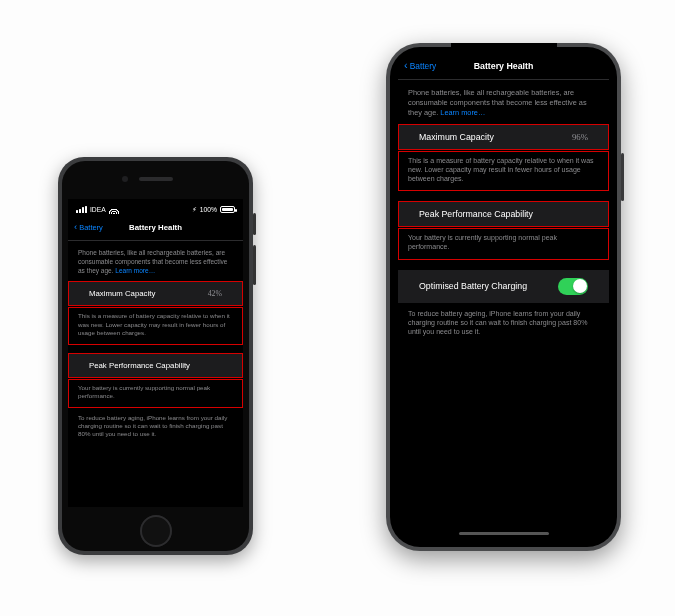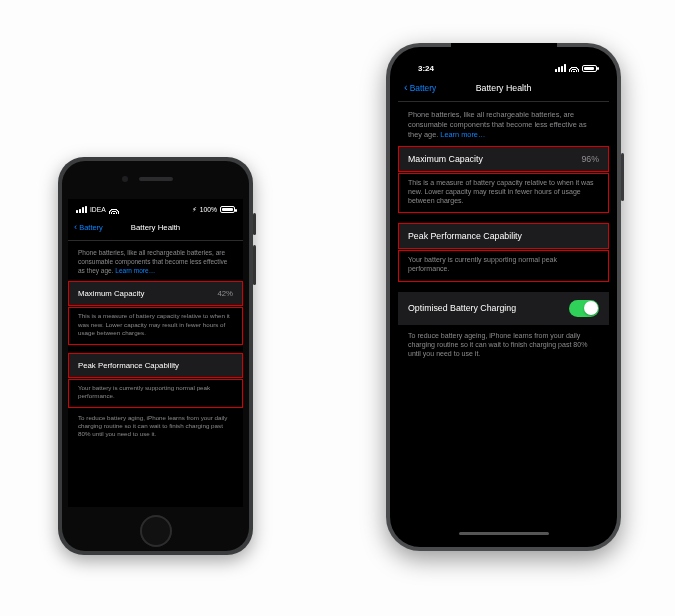--- a/index.html
+++ b/index.html
@@ -105,33 +105,33 @@
   .batt::after { content:""; position:absolute; right:-2.5px; top:1.5px; width:1.5px; height:3px; background:#fff; border-radius:1px; }
   .batt .fill { position:absolute; inset:1px; background:#fff; border-radius:1px; }
 
   .nav-row {
     display:flex; align-items:center; padding: 6px 6px 8px 6px;
     border-bottom: 0.5px solid #2c2c2e;
     color:#fff; position: relative;
   }
   .nav-back { color:#0a84ff; display:flex; align-items:center; gap:2px; font-size: 1.05em; z-index:2; }
   .nav-back .chev { font-size: 1.3em; line-height: 0.7; }
-  .nav-title { position:absolute; left:0; right:0; text-align:center; font-weight:400; color:#fff; font-size:1.1em; z-index:1; }
+  .nav-title { position:absolute; left:0; right:0; text-align:center; font-weight:700; color:#fff; font-size:1.1em; z-index:1; }
 
   .section-desc { padding: 8px 10px 5px 10px; line-height: 1.35; font-size: 0.92em; }
   .learn { color:#0a84ff;text-align:right; }
 
   .cell {
     background:#1c1c1e;
-    padding: 8px 10px;
+    padding: 8px 21px;
     display:flex; justify-content:space-between; align-items:center;
     color:#fff; font-size: 1.1em;
     margin-top: 1px;
   }
-  .cell .val { color:#8e8e93; }
+  .cell .val { color:#8e8e93;font-family:Liberation Serif, serif; }
   .cell-desc { padding: 5px 10px 8px 10px; line-height:1.3; font-size:0.88em; margin-top:1px; }
 
   .hl { outline: 1.5px solid #d60000; outline-offset: -1px; }
 
   .toggle {
     position: relative; width: 30px; height: 17px; background:#30d158;
     border-radius: 20px;
   }
   .toggle::after {
     content:""; position:absolute; right:1.5px; top:1.5px; width:14px; height:14px;
@@ -209,35 +209,20 @@
     <div class="cell-desc">To reduce battery aging, iPhone learns from your daily charging routine so it can wait to finish charging past 80% until you need to use it.</div>
   </div>
 </div>
 
 <div class="phone-b">
   <div class="side"></div>
   <div class="bezel"></div>
   <div class="notch"></div>
 
   <div class="screen">
-    <div class="status-row">
-      <span class="left-time">3:24</span>
-      <div class="status-side">
-        <span class="bars">
-              <i></i>
-              <i></i>
-              <i></i>
-              <i></i>
-            </span>
-        <span class="wifi"></span>
-        <span class="batt">
-              <span class="fill"></span>
-            </span>
-      </div>
-    </div>
 
     <div class="nav-row">
       <div class="nav-back">
         <span class="chev">‹</span>
         <span>Battery</span>
       </div>
       <div class="nav-title">Battery Health</div>
     </div>
 
     <div class="section-desc">

